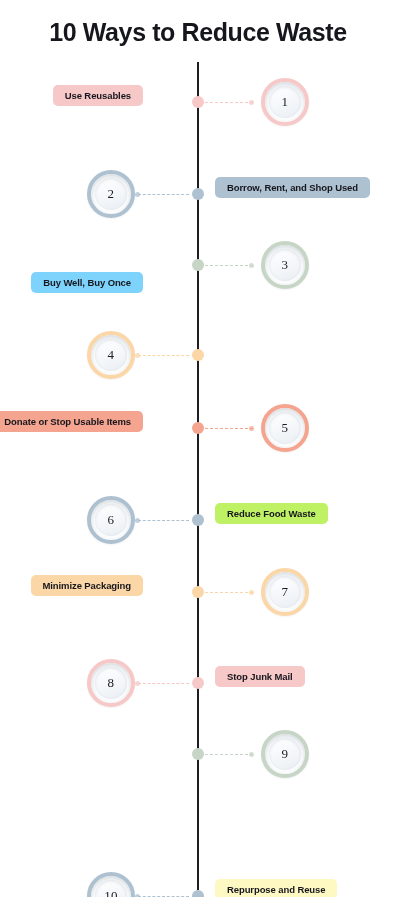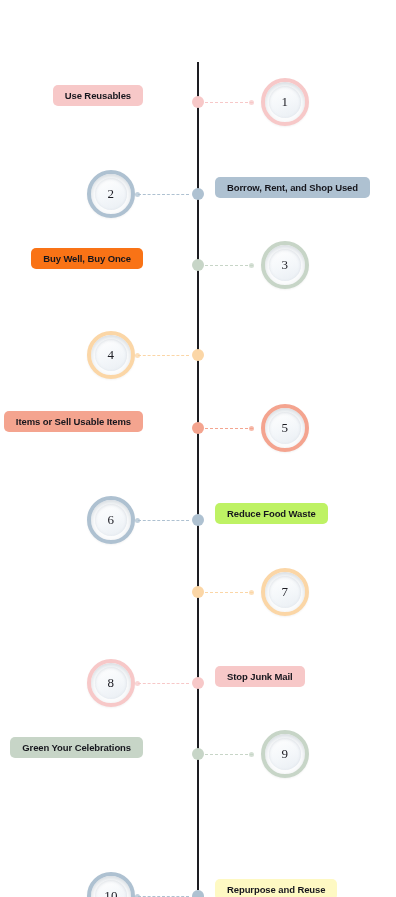--- a/index.html
+++ b/index.html
@@ -153,20 +153,21 @@
     z-index: 2;
   }
   .pill.pill-left  { right: 253px; }
   .pill.pill-right { left: 215px; }
 </style>
 </head>
 <body>
 
 <div id="infographic">
 
+  <div class="title">10 Ways to Reduce Waste</div>
 
   <div class="spine"></div>
 
   <div id="rows">
       <div class="row" style="top: 72px;">
         <div class="connector to-right" style="border-top-color: rgb(247, 200, 200);"></div>
         <div class="connector-cap cap-right" style="background: rgb(247, 200, 200);"></div>
         <div class="node-dot" style="background: rgb(247, 200, 200);"></div>
         <div class="num-circle side-right" style="border-color: rgb(247, 200, 200);">
           <div class="inner-ring"></div>
@@ -189,21 +190,21 @@
         </div>
       </div>
       <div class="row" style="top: 235px;">
         <div class="connector to-right" style="border-top-color: rgb(199, 213, 199);"></div>
         <div class="connector-cap cap-right" style="background: rgb(199, 213, 199);"></div>
         <div class="node-dot" style="background: rgb(199, 213, 199);"></div>
         <div class="num-circle side-right" style="border-color: rgb(199, 213, 199);">
           <div class="inner-ring"></div>
           <span class="num">3</span>
         </div>
-        <div class="pill pill-left" style="background: #f97316;">
+        <div class="pill pill-left" style="background: #7dd3fc; margin-top: 24px;">
           <span>Buy Well, Buy Once</span>
         </div>
       </div>
       <div class="row" style="top: 325px;">
         <div class="connector to-left" style="border-top-color: rgb(251, 214, 166);"></div>
         <div class="connector-cap cap-left" style="background: rgb(251, 214, 166);"></div>
         <div class="node-dot" style="background: rgb(251, 214, 166);"></div>
         <div class="num-circle side-left" style="border-color: rgb(251, 214, 166);">
           <div class="inner-ring"></div>
           <span class="num">4</span>
@@ -211,21 +212,21 @@
       </div>
       <div class="row" style="top: 398px;">
         <div class="connector to-right" style="border-top-color: rgb(244, 164, 143);"></div>
         <div class="connector-cap cap-right" style="background: rgb(244, 164, 143);"></div>
         <div class="node-dot" style="background: rgb(244, 164, 143);"></div>
         <div class="num-circle side-right" style="border-color: rgb(244, 164, 143);">
           <div class="inner-ring"></div>
           <span class="num">5</span>
         </div>
         <div class="pill pill-left" style="background: rgb(244, 164, 143);">
-          <span>Items or Sell Usable Items</span>
+          <span>Donate or Stop Usable Items</span>
         </div>
       </div>
       <div class="row" style="top: 490px;">
         <div class="connector to-left" style="border-top-color: rgb(174, 193, 209);"></div>
         <div class="connector-cap cap-left" style="background: rgb(174, 193, 209);"></div>
         <div class="node-dot" style="background: rgb(174, 193, 209);"></div>
         <div class="num-circle side-left" style="border-color: rgb(174, 193, 209);">
           <div class="inner-ring"></div>
           <span class="num">6</span>
         </div>
@@ -234,20 +235,23 @@
         </div>
       </div>
       <div class="row" style="top: 562px;">
         <div class="connector to-right" style="border-top-color: rgb(251, 214, 166);"></div>
         <div class="connector-cap cap-right" style="background: rgb(251, 214, 166);"></div>
         <div class="node-dot" style="background: rgb(251, 214, 166);"></div>
         <div class="num-circle side-right" style="border-color: rgb(251, 214, 166);">
           <div class="inner-ring"></div>
           <span class="num">7</span>
         </div>
+        <div class="pill pill-left" style="background: rgb(251, 214, 166);">
+          <span>Minimize Packaging</span>
+        </div>
       </div>
       <div class="row" style="top: 653px;">
         <div class="connector to-left" style="border-top-color: rgb(247, 200, 200);"></div>
         <div class="connector-cap cap-left" style="background: rgb(247, 200, 200);"></div>
         <div class="node-dot" style="background: rgb(247, 200, 200);"></div>
         <div class="num-circle side-left" style="border-color: rgb(247, 200, 200);">
           <div class="inner-ring"></div>
           <span class="num">8</span>
         </div>
         <div class="pill pill-right" style="background: rgb(247, 200, 200);">
@@ -255,23 +259,20 @@
         </div>
       </div>
       <div class="row" style="top: 724px;">
         <div class="connector to-right" style="border-top-color: rgb(199, 213, 199);"></div>
         <div class="connector-cap cap-right" style="background: rgb(199, 213, 199);"></div>
         <div class="node-dot" style="background: rgb(199, 213, 199);"></div>
         <div class="num-circle side-right" style="border-color: rgb(199, 213, 199);">
           <div class="inner-ring"></div>
           <span class="num">9</span>
         </div>
-        <div class="pill pill-left" style="background: rgb(199, 213, 199);">
-          <span>Green Your Celebrations</span>
-        </div>
       </div>
       <div class="row" style="top: 866px;">
         <div class="connector to-left" style="border-top-color: rgb(174, 193, 209);"></div>
         <div class="connector-cap cap-left" style="background: rgb(174, 193, 209);"></div>
         <div class="node-dot" style="background: rgb(174, 193, 209);"></div>
         <div class="num-circle side-left" style="border-color: rgb(174, 193, 209);">
           <div class="inner-ring"></div>
           <span class="num">10</span>
         </div>
         <div class="pill pill-right" style="background: #fef9c3;">

